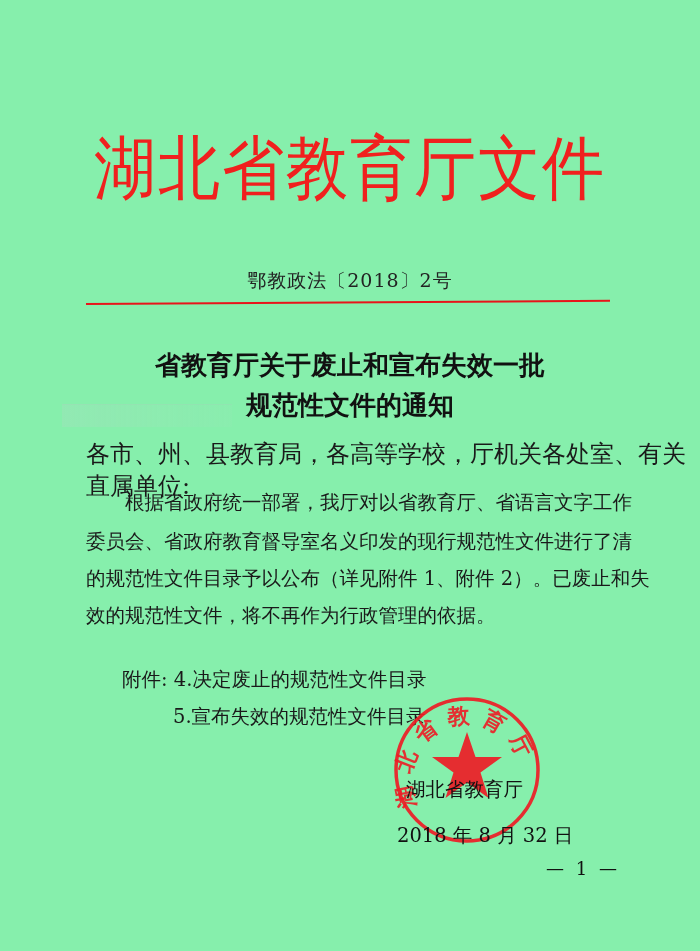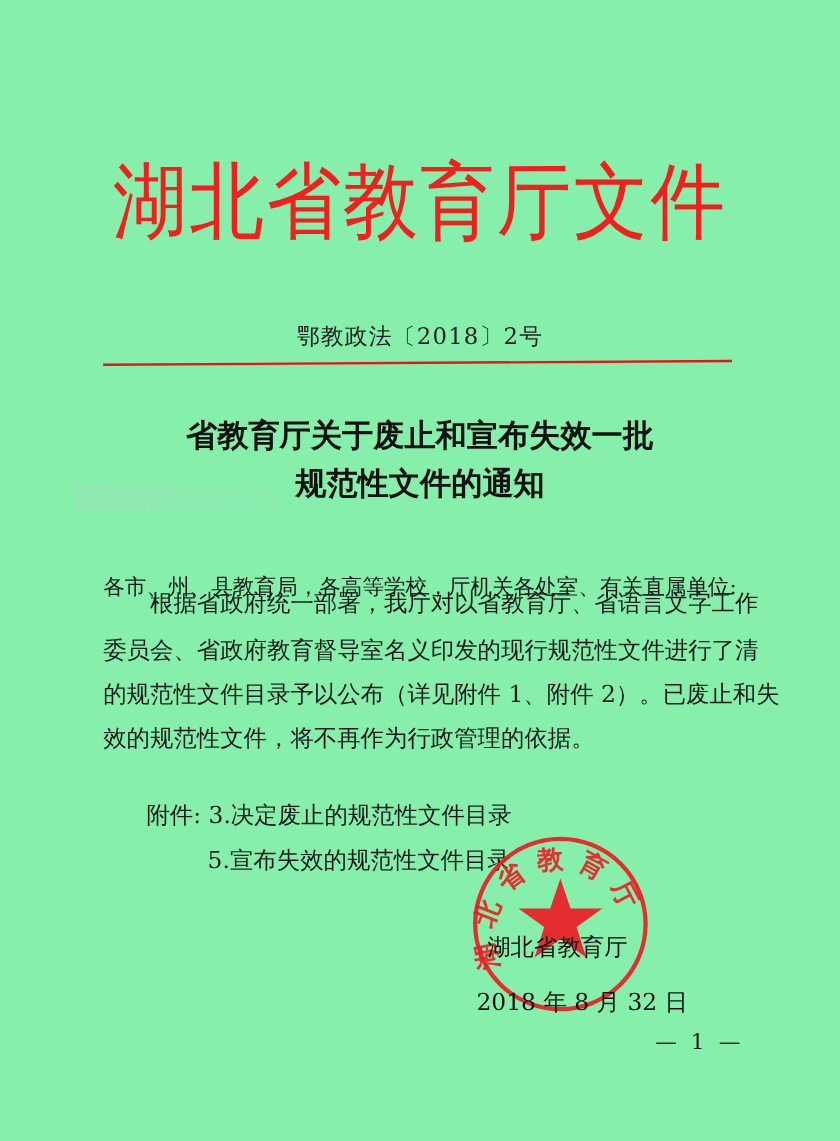--- a/index.html
+++ b/index.html
@@ -33,31 +33,31 @@
     }
     .red-rule {
       position: absolute; left: 86px; top: 303px; width: 524px; height: 2px;
       background: #e8141a;
       transform: rotate(-0.35deg);
       transform-origin: left center;
     }
     .title {
       position: absolute; left: 0; right: 0; top: 345px;
       text-align: center;
-      font-family: Liberation Mono, monospace;
+      font-family: Liberation Sans, sans-serif;
       font-weight: bold;
       font-size: 26px; line-height: 40px;
       color: #111;
     }
     .body {
       position: absolute; left: 86px; width: 560px;
       font-size: 19.5px; line-height: 37px;
       color: #1a1a1a;
     }
-    .salutation { position: absolute; left: 86px; top: 477px; font-size: 18px; }
+    .salutation { position: absolute; left: 86px; top: 438px; font-size: 24px; }
     .para { top: 486px; text-indent: 40px; text-align: justify; }
     .para span { display: block; white-space: nowrap; }
     .para span.first { text-indent: 0; padding-left: 39px; font-family: Liberation Mono, monospace; }
     .para span.rest { text-indent: 0; }
     .attach { position: absolute; left: 122px; top: 661px; font-size: 19.5px; line-height: 37px; }
     .attach .row { white-space: nowrap; }
     .attach .row2 { padding-left: 51px; }
     .seal {
       position: absolute; left: 393px; top: 696px; width: 148px; height: 148px;
     }
@@ -94,21 +94,21 @@
   <div class="body para">
     <span class="first">根据省政府统一部署，我厅对以省教育厅、省语言文字工作</span>
     <span class="rest">委员会、省政府教育督导室名义印发的现行规范性文件进行了清</span>
     <span class="rest">的规范性文件目录予以公布（详见附件 1、附件 2）。已废止和失</span>
     <span class="rest">效的规范性文件，将不再作为行政管理的依据。</span>
   </div>
 
   <div class="attach">
     <div class="row">
       <span>附件:</span>
-      <span>3.决定废止的规范性文件目录</span>
+      <span>4.决定废止的规范性文件目录</span>
     </div>
     <div class="row row2">
       <span>5.宣布失效的规范性文件目录</span>
     </div>
   </div>
 
   <svg class="seal" viewBox="0 0 148 148" xmlns="http://www.w3.org/2000/svg">
     <defs>
       <path id="sealArc" d="M 30 118 A 56 56 0 1 1 118 118" fill="none"></path>
     </defs>

